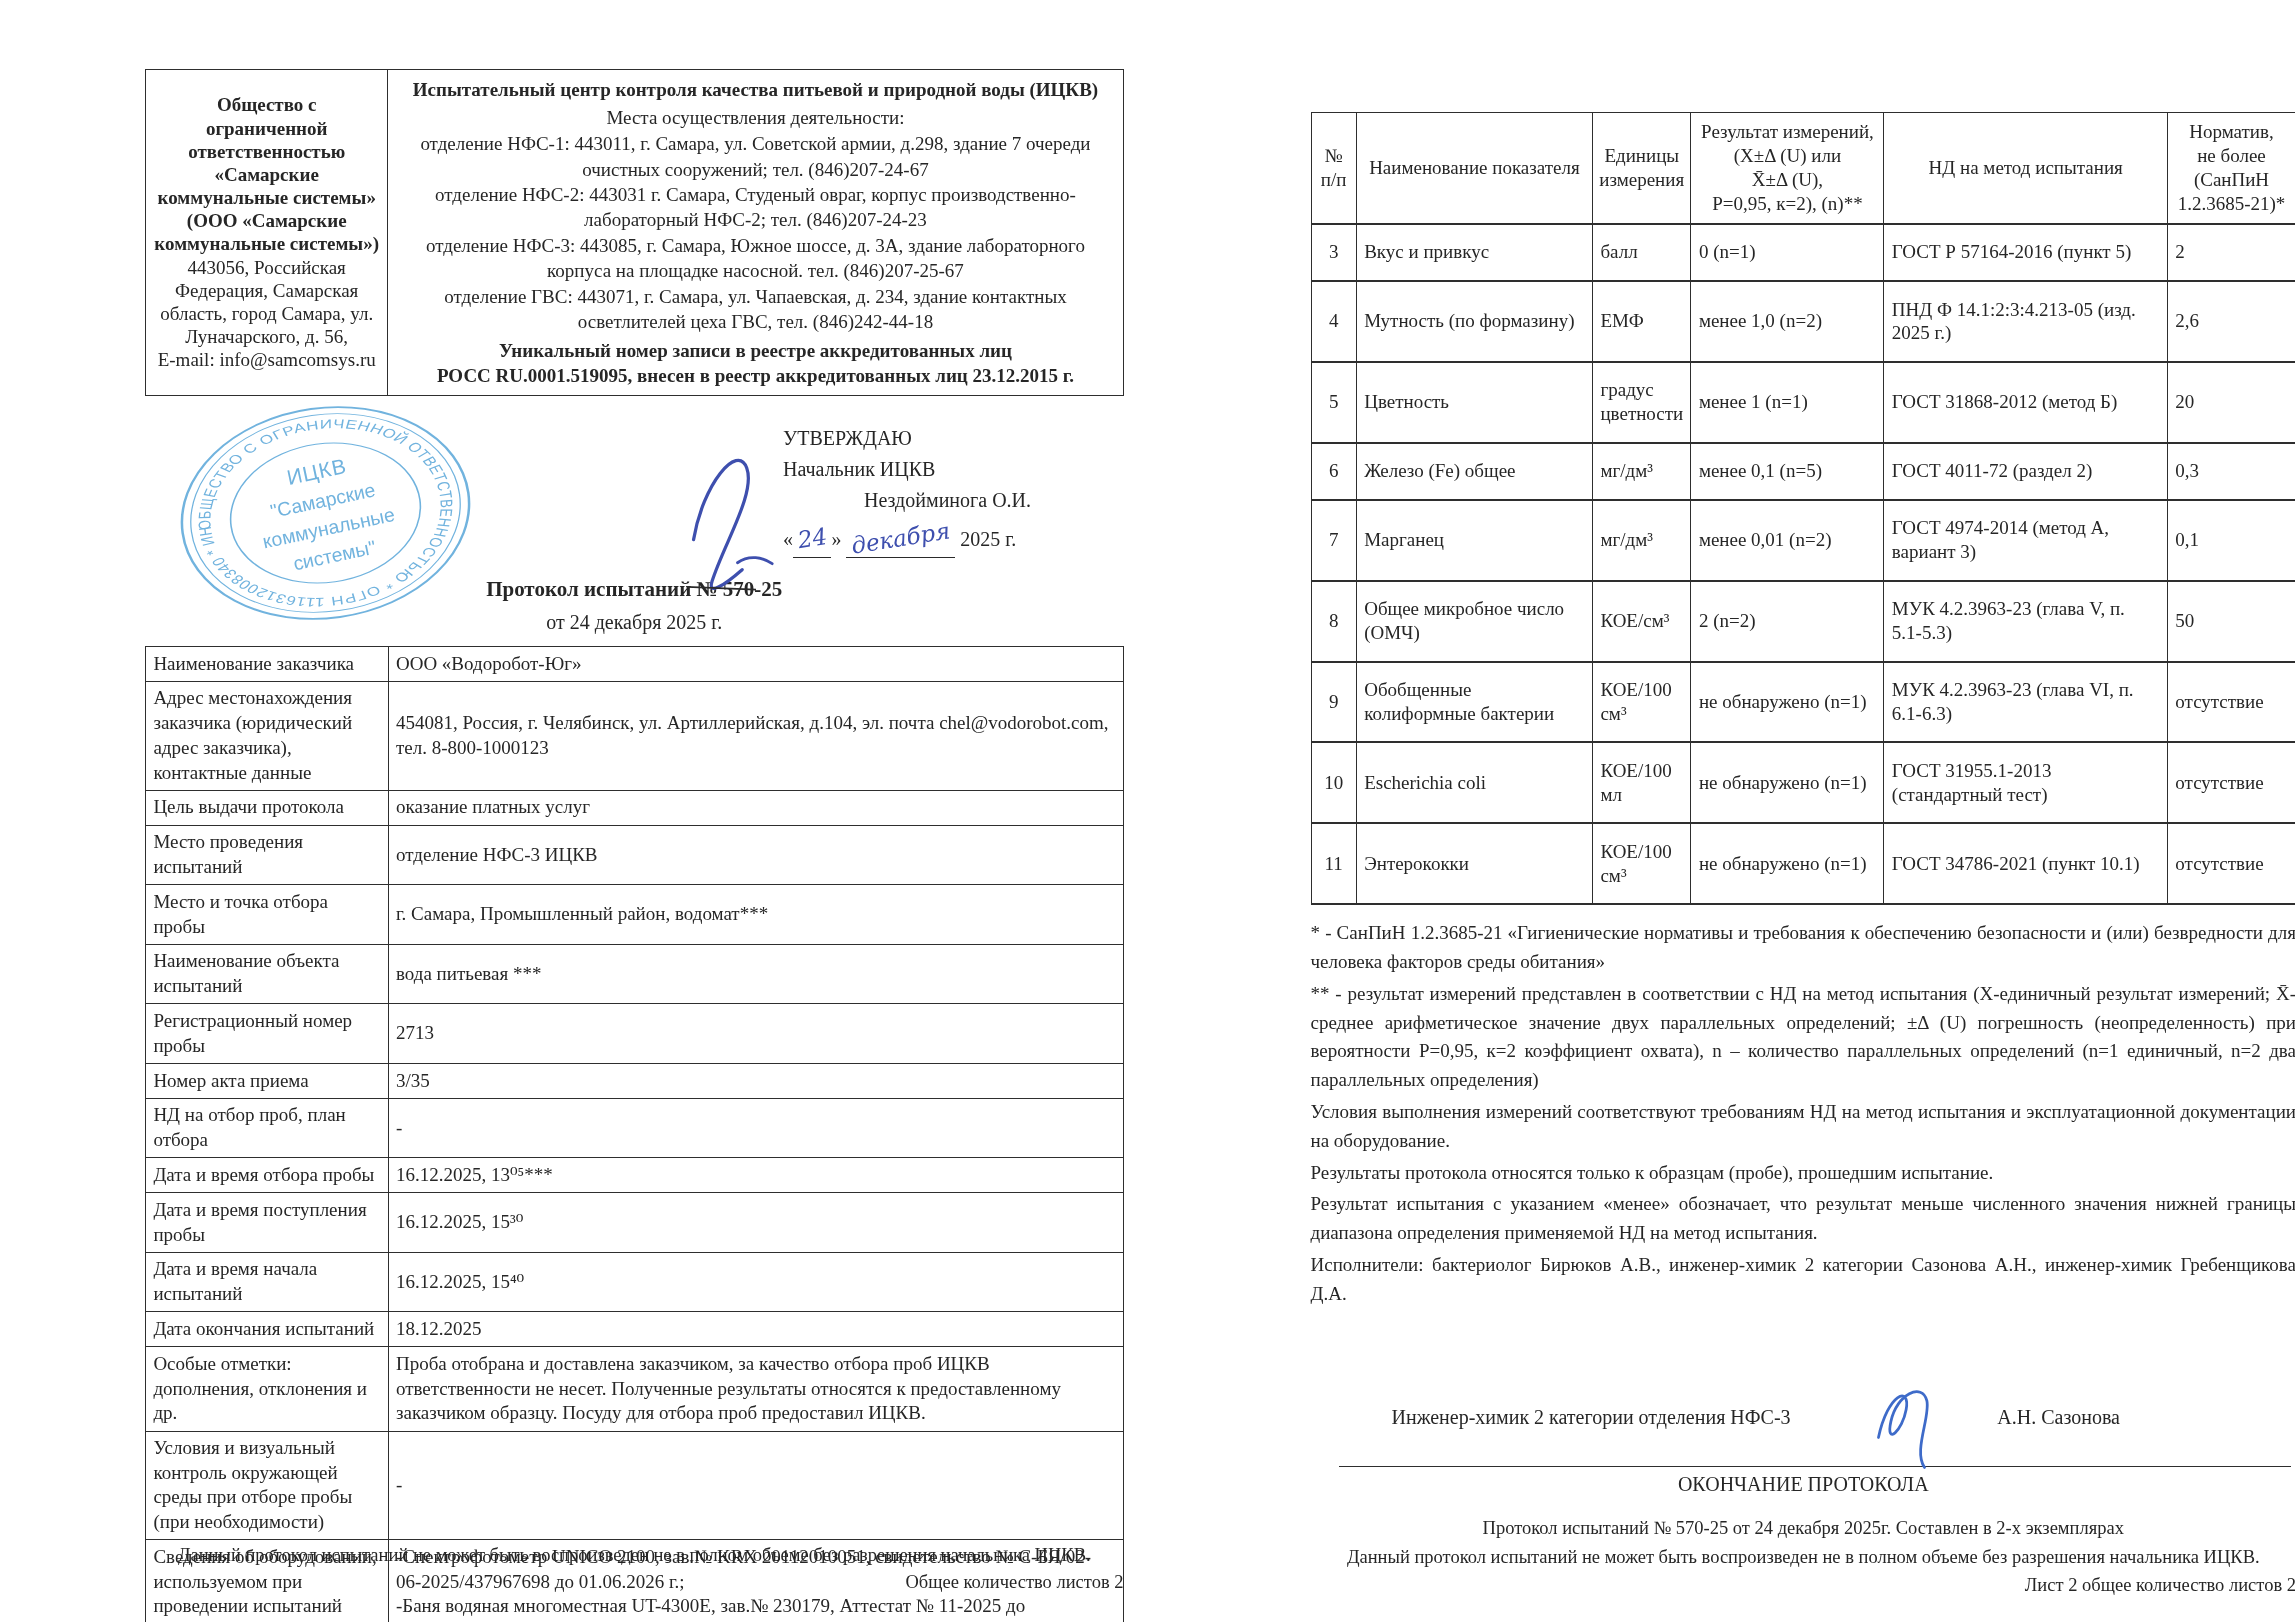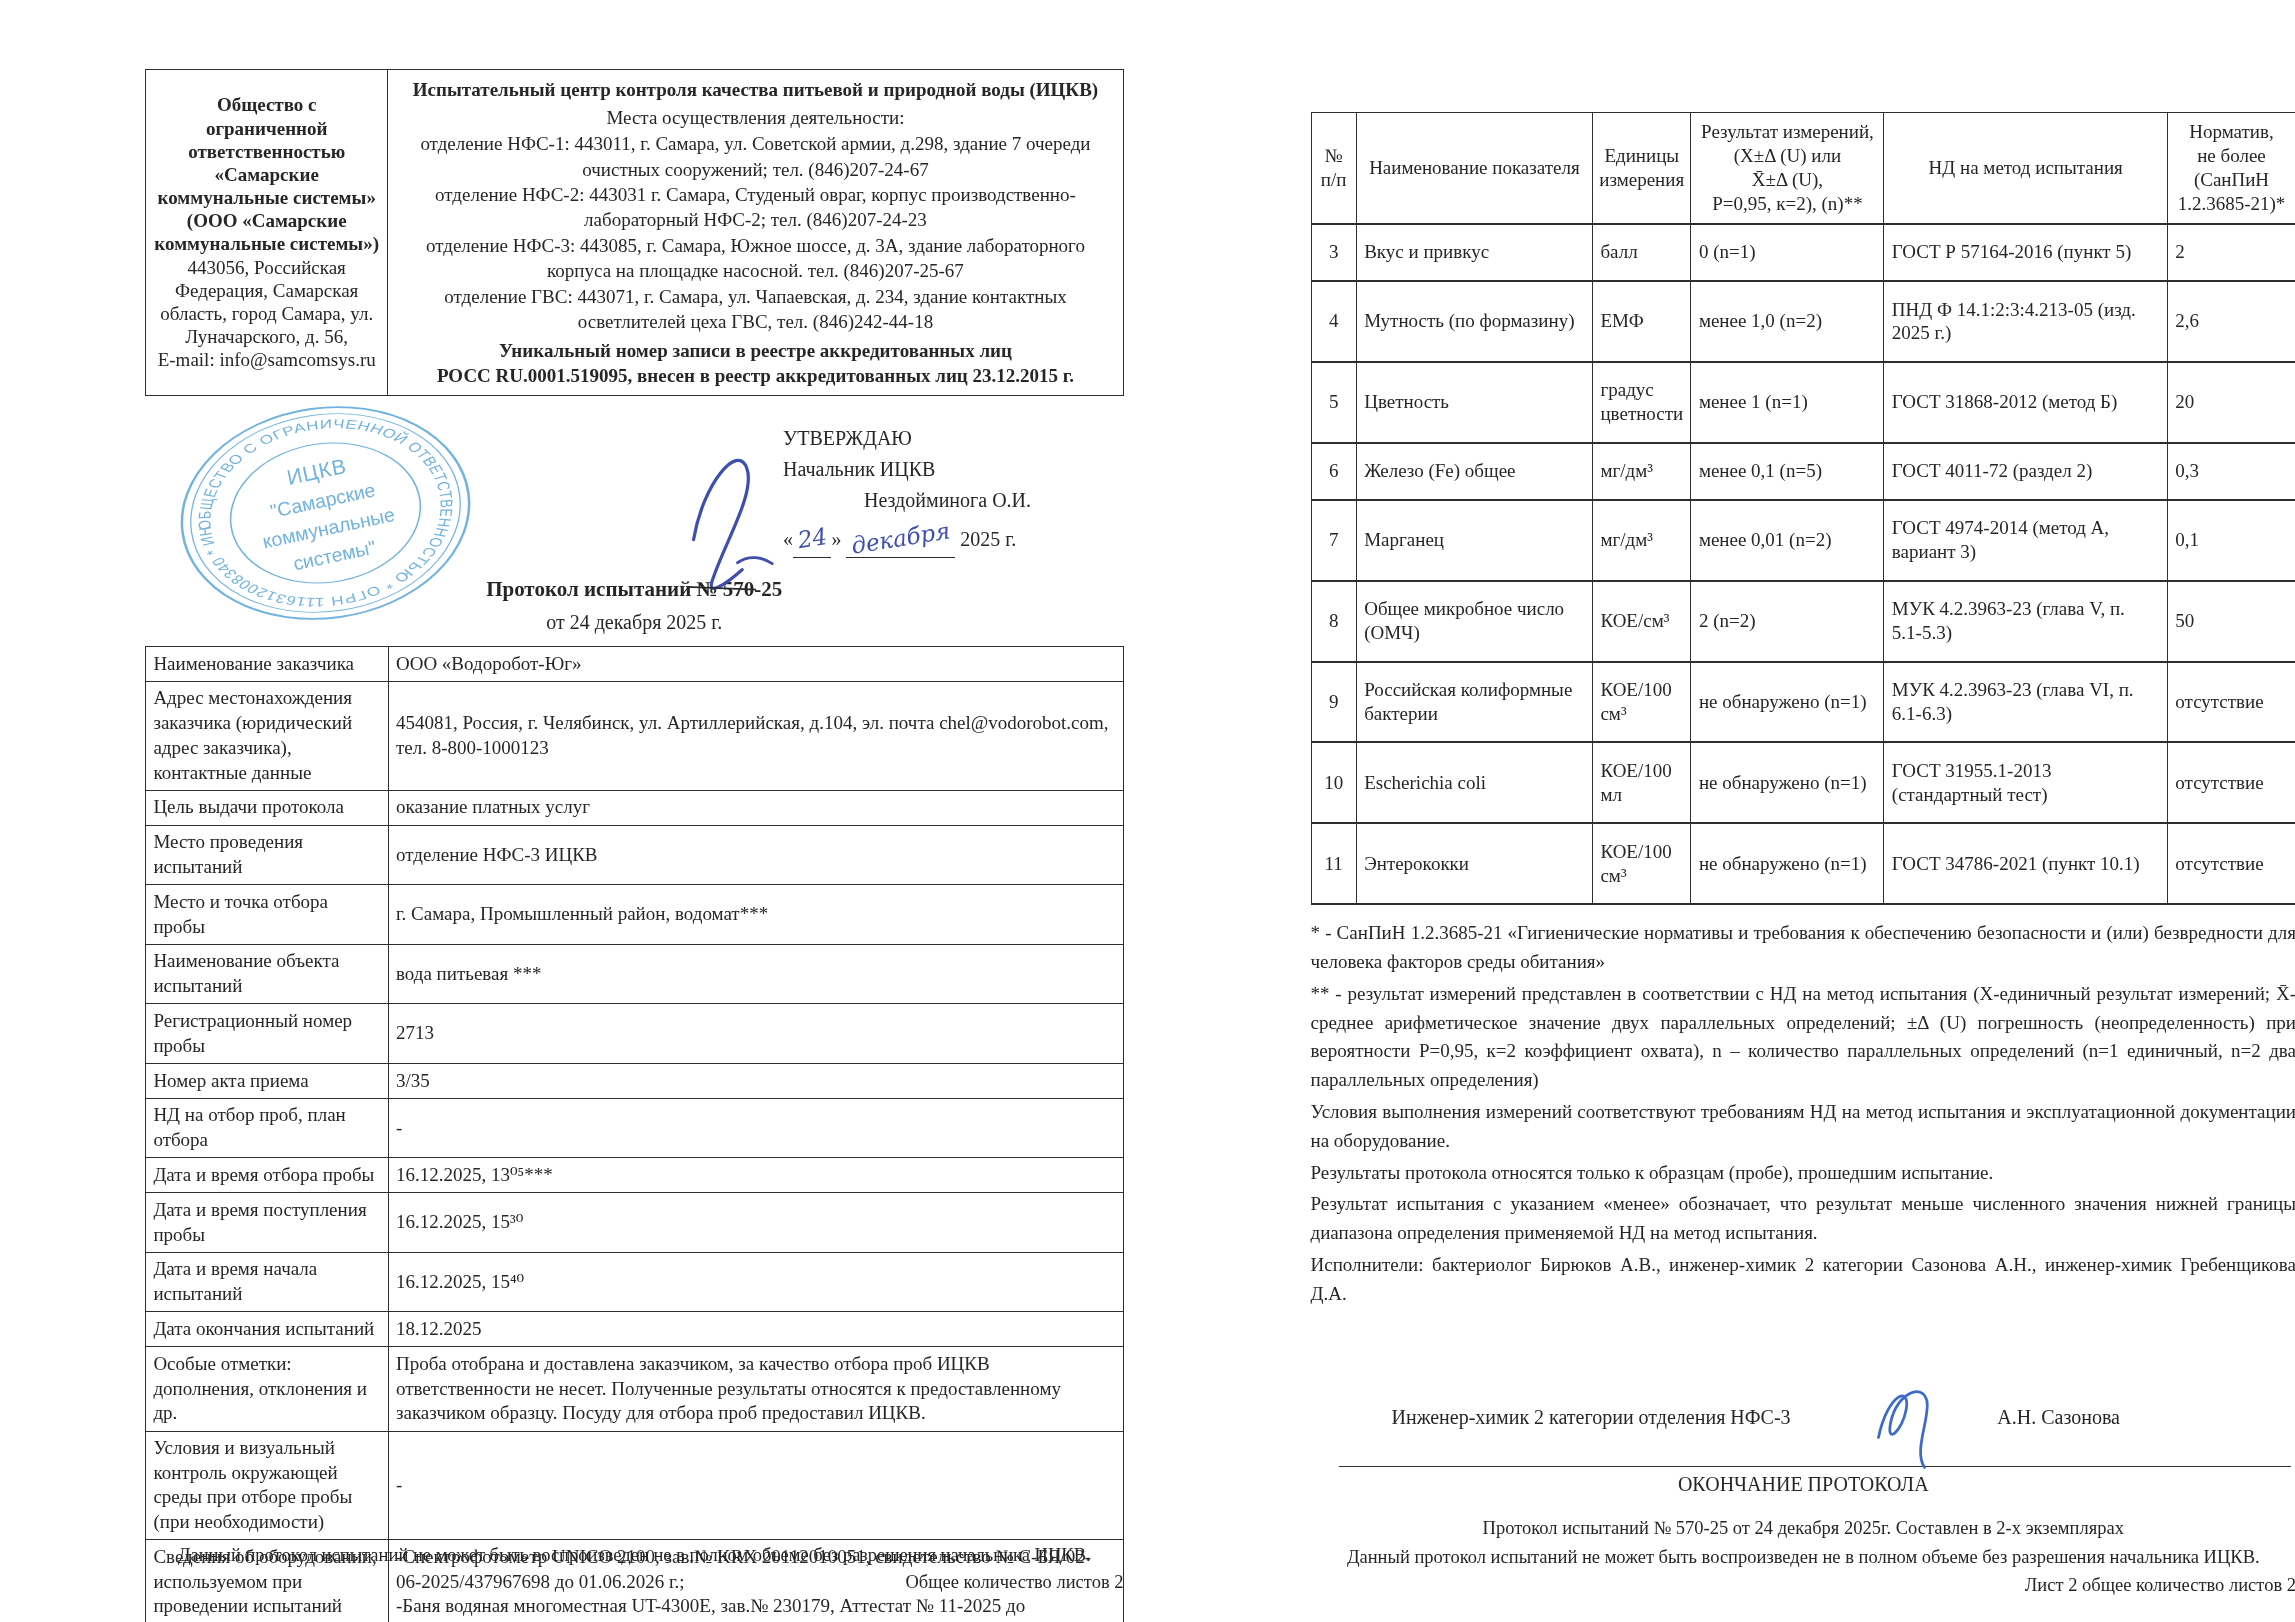--- a/index.html
+++ b/index.html
@@ -352,21 +352,21 @@
             <td class="c-num">8</td>
             <td>Общее микробное число (ОМЧ)</td>
             <td>КОЕ/см³</td>
             <td>2 (n=2)</td>
             <td>МУК 4.2.3963-23 (глава V, п. 5.1-5.3)</td>
             <td>50</td>
           </tr>
 
           <tr>
             <td class="c-num">9</td>
-            <td>Российская колиформные бактерии</td>
+            <td>Обобщенные колиформные бактерии</td>
             <td>КОЕ/100 см³</td>
             <td>не обнаружено (n=1)</td>
             <td>МУК 4.2.3963-23 (глава VI, п. 6.1-6.3)</td>
             <td>отсутствие</td>
           </tr>
 
           <tr>
             <td class="c-num">10</td>
             <td>Escherichia coli</td>
             <td>КОЕ/100 мл</td>

